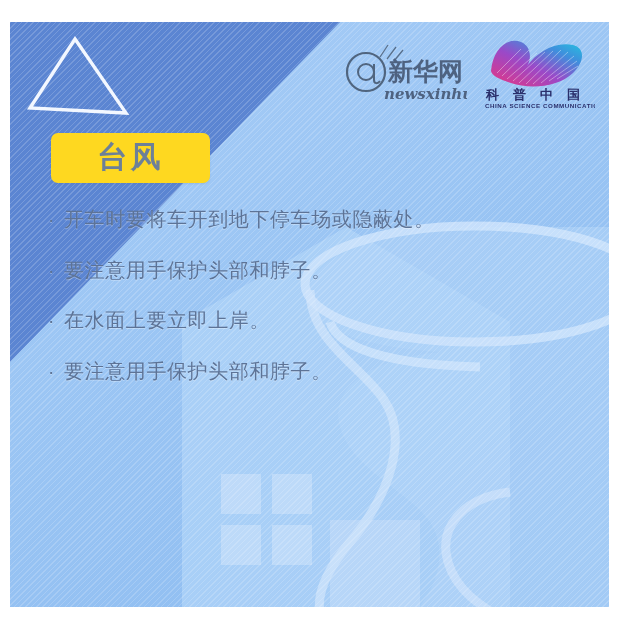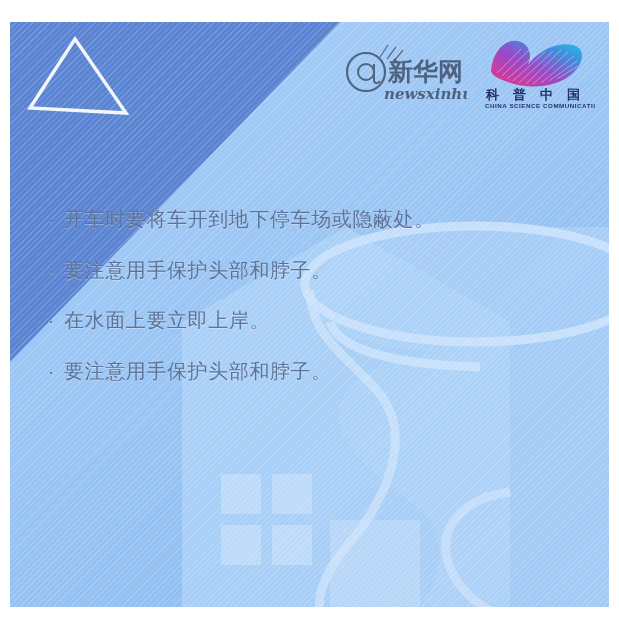--- a/index.html
+++ b/index.html
@@ -261,20 +261,21 @@
           <text x="86" y="66">国</text>
         </g>
 
         <text x="4" y="74.5" font-family="'Liberation Sans',sans-serif" font-size="6.2" font-weight="bold" letter-spacing="0.55" fill="#2a2f6b">CHINA SCIENCE COMMUNICATION</text>
       </svg>
       
       
     </div>
   </div>
 
+  <div class="title-badge">台风</div>
 
   <div class="bullets">
 
     <div class="bullet-row">
       <span class="bullet-dot">·</span>
       <span class="bullet-text">开车时要将车开到地下停车场或隐蔽处。</span>
     </div>
 
     <div class="bullet-row">
       <span class="bullet-dot">·</span>

